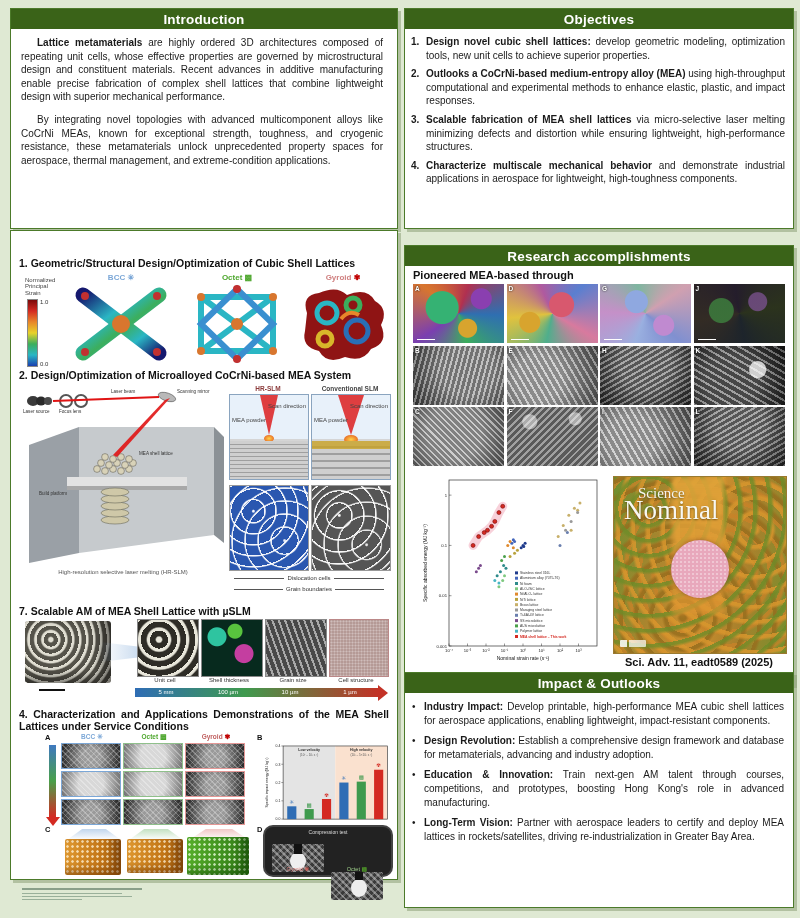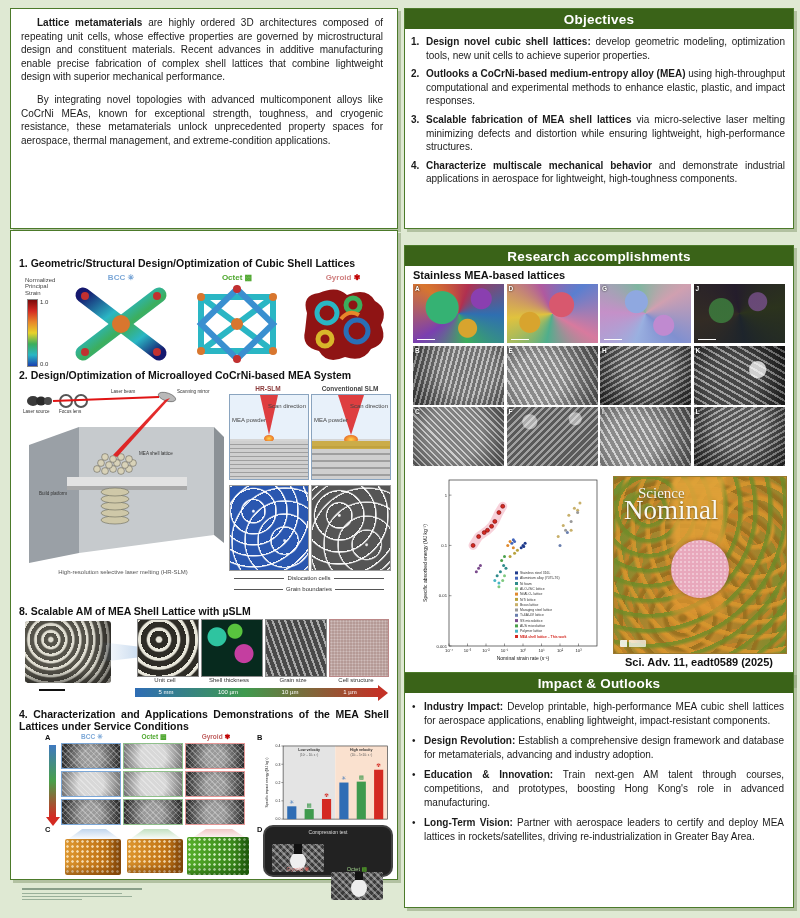--- a/index.html
+++ b/index.html
@@ -78,20 +78,21 @@
   .cover .pink{position:absolute;left:50%;top:52%;width:58px;height:58px;margin:-29px 0 0 -29px;border-radius:50%;background:radial-gradient(circle at 50% 50%,rgba(255,255,255,.35) 0 .8px,transparent 1.5px) 0 0/4px 4px,#e8a8bc;box-shadow:0 0 4px rgba(120,60,40,.6);}
   .cover .t1{position:absolute;left:24px;top:8px;font-family:"Liberation Serif",serif;color:#f4f4ee;font-size:15px;text-shadow:0 1px 2px rgba(60,40,0,.6);}
   .cover .t2{position:absolute;left:10px;top:18px;font-family:"Liberation Serif",serif;color:#f8f8f2;font-size:27px;text-shadow:0 1px 2px rgba(60,40,0,.6);}
   .cover .logo{position:absolute;left:6px;bottom:6px;width:26px;height:7px;background:linear-gradient(90deg,#fff 0 7px,transparent 7px 9px,rgba(255,255,255,.85) 9px);opacity:.85;border-radius:1px;}
   .citation{font-size:11px;font-weight:bold;color:#111;text-align:center;}
 </style>
 </head>
 <body>
 
 <div class="panel" style="left:10px;top:8px;width:386px;height:219px;">
+  <div class="phead">Introduction</div>
   <div class="pbody bodytext just">
     <p><span class="b">Lattice metamaterials</span><span> are highly ordered 3D architectures composed of repeating unit cells, whose effective properties are governed by microstructural design and constituent materials. Recent advances in additive manufacturing enable precise fabrication of complex shell lattices that combine lightweight design with superior mechanical performance.</span></p>
     <p>By integrating novel topologies with advanced multicomponent alloys like CoCrNi MEAs, known for exceptional strength, toughness, and cryogenic resistance, these metamaterials unlock unprecedented property spaces for aerospace, thermal management, and extreme-condition applications.</p>
   </div>
 </div>
 
 <div class="panel" style="left:10px;top:230px;width:386px;height:648px;">
 
   <div class="subhead" style="top:26px;">1. Geometric/Structural Design/Optimization of Cubic Shell Lattices</div>
   <div class="abs" style="left:14px;top:42px;width:360px;height:94px;">
@@ -235,21 +236,21 @@
         <span>Dislocation cells</span>
         <span class="dash"></span>
       </div>
     <div class="bracketrow" style="left:212px;top:203px;width:156px;">
         <span class="dash"></span>
         <span>Grain boundaries</span>
         <span class="dash"></span>
       </div>
   </div>
 
-  <div class="subhead" style="top:374px;">8. Scalable AM of MEA Shell Lattice with µSLM</div>
+  <div class="subhead" style="top:374px;">7. Scalable AM of MEA Shell Lattice with µSLM</div>
   <div class="abs" style="left:10px;top:388px;width:368px;height:84px;">
     <div class="abs metal" style="left:4px;top:2px;width:86px;height:62px;border-radius:3px;box-shadow:inset -10px -6px 12px rgba(0,0,0,.45);"></div>
     <div class="abs" style="left:18px;top:70px;width:26px;height:2px;background:#111;"></div>
     <div class="conn connA" style="left:92px;top:10px;width:20px;height:46px;transform:rotate(90deg);"></div>
     <div class="abs s3p1" style="left:116px;top:0;width:60px;height:56px;border:1px solid #888;"></div>
     <div class="abs s3p2" style="left:180px;top:0;width:60px;height:56px;border:1px solid #888;"></div>
     <div class="abs s3p3" style="left:244px;top:0;width:60px;height:56px;border:1px solid #888;"></div>
     <div class="abs s3p4" style="left:308px;top:0;width:58px;height:56px;border:1px solid #b88;"></div>
     <div class="abs" style="left:112px;top:58px;width:256px;display:flex;">
       <div style="width:64px;text-align:center;font-size:6px;color:#333;">Unit cell</div>
@@ -371,21 +372,21 @@
       </div>
     <div class="numitem">
         <span class="n">4.</span>
         <span class="t just"><span class="b">Characterize multiscale mechanical behavior</span><span> and demonstrate industrial applications in aerospace for lightweight, high-toughness components.</span></span>
       </div>
   </div>
 </div>
 
 <div class="panel" style="left:404px;top:245px;width:388px;height:438px;">
   <div class="phead">Research accomplishments</div>
-  <div class="abs" style="left:8px;top:23px;font-size:11px;font-weight:bold;color:#111;">Stainless MEA-based lattices</div>
+  <div class="abs" style="left:8px;top:23px;font-size:11px;font-weight:bold;color:#111;">Pioneered MEA-based through</div>
   <div class="abs" style="left:8px;top:38px;width:372px;display:grid;grid-template-columns:repeat(4,91px);grid-gap:2.5px;">
     <div class="tx0" style="height:59px;position:relative;">
         <span class="cellletter">A</span>
         <span class="sbar"></span>
       </div>
     <div class="tx1" style="height:59px;position:relative;">
         <span class="cellletter">D</span>
         <span class="sbar"></span>
       </div>
     <div class="tx2" style="height:59px;position:relative;">

